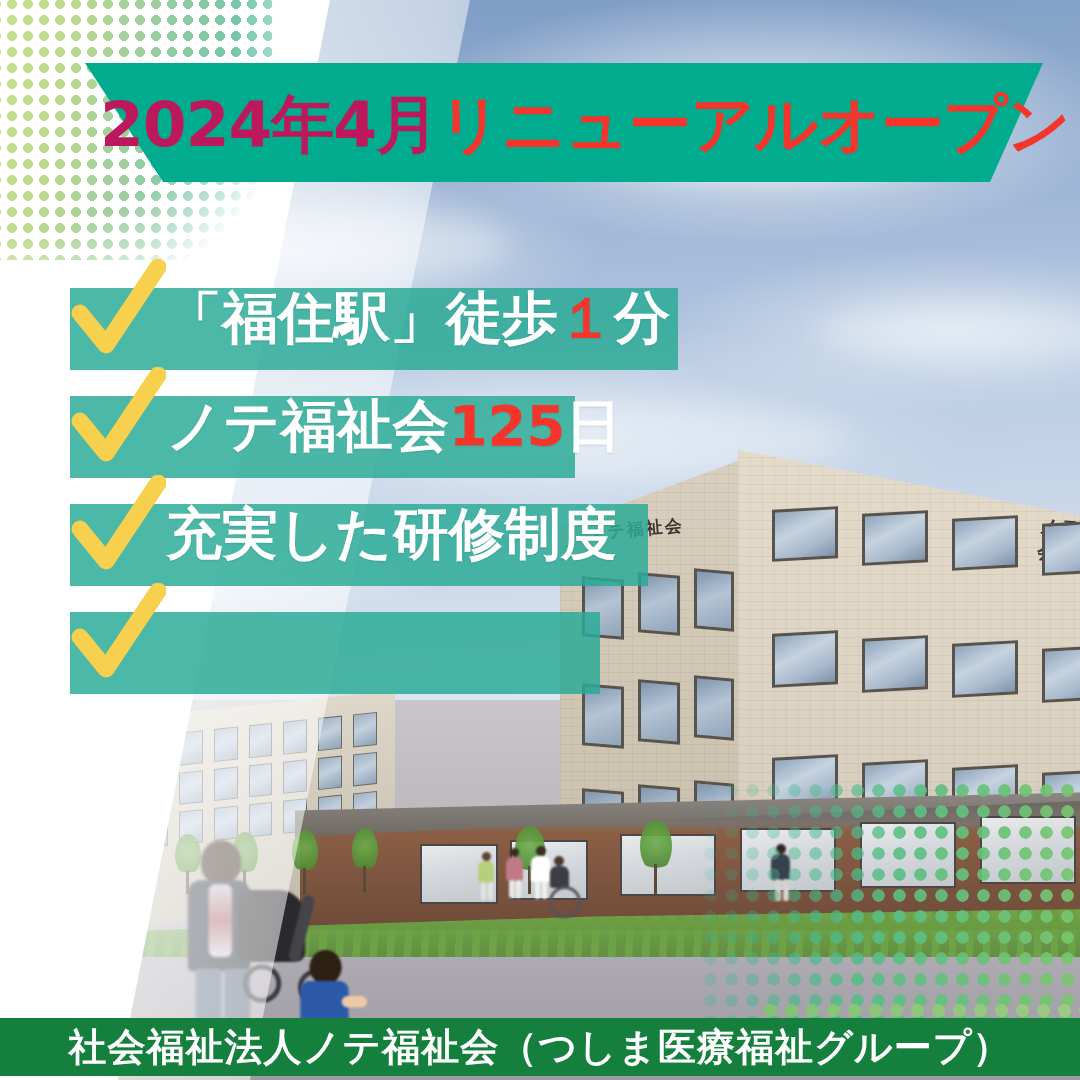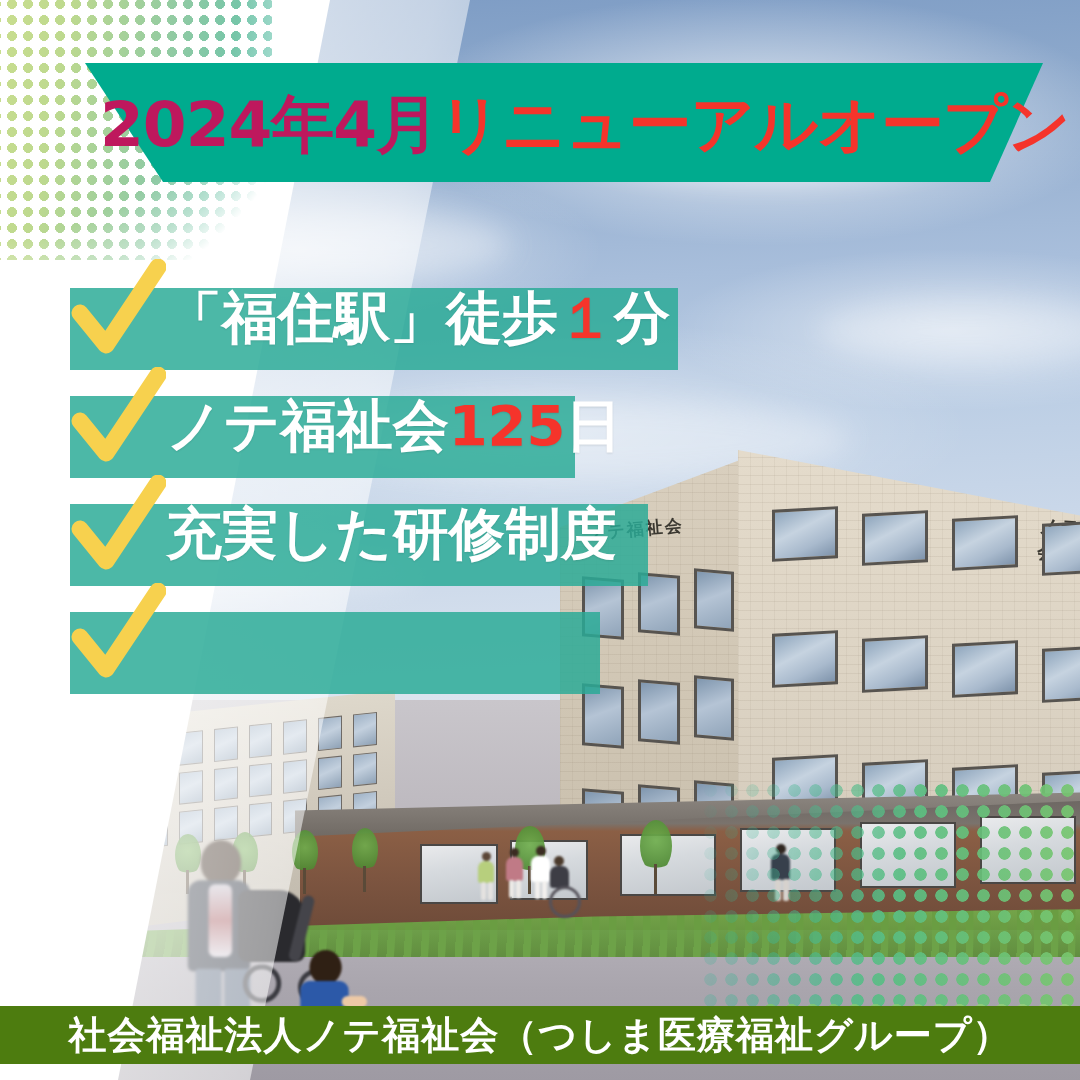--- a/index.html
+++ b/index.html
@@ -207,22 +207,22 @@
     position:relative;
     font-size:56px;font-weight:700;color:#ffffff;line-height:82px;
     white-space:nowrap;letter-spacing:0px;
     font-family:"DejaVu Sans","Liberation Sans",sans-serif;
     text-shadow:0 1px 2px rgba(0,0,0,.10);
   }
   .ck-num{color:#f5342b;font-weight:700;}
 
   
   .footer{
-    position:absolute;left:0;bottom:16px;width:1080px;height:58px;
-    background:#4d7c0f;display:flex;align-items:center;justify-content:center;
+    position:absolute;left:0;bottom:4px;width:1080px;height:58px;
+    background:#15803d;display:flex;align-items:center;justify-content:center;
   }
   .footer-text{
     color:#ffffff;font-size:38px;font-weight:700;letter-spacing:1px;
     white-space:nowrap;
     font-family:"DejaVu Sans","Liberation Sans",sans-serif;
   }
 </style>
 </head>
 <body>
 

